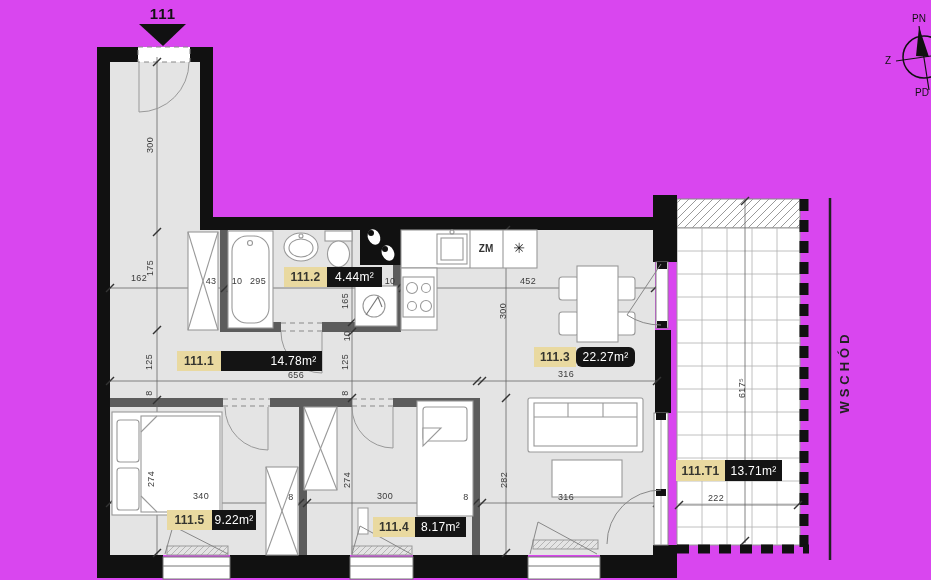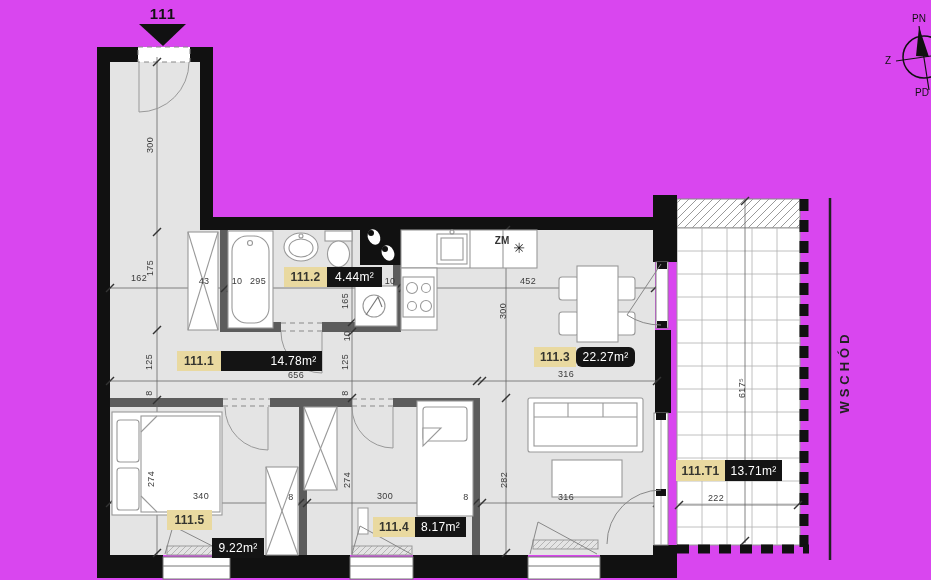--- a/index.html
+++ b/index.html
@@ -312,41 +312,41 @@
 <div class="chip chip-id" style="left:284px;top:267px;width:43px;height:20px;">111.2</div>
 <div class="chip chip-area" style="left:327px;top:267px;width:55px;height:20px;">4.44m²</div>
 
 <div class="chip chip-id" style="left:177px;top:351px;width:44px;height:20px;">111.1</div>
 <div class="chip chip-area" style="left:221px;top:351px;width:57px;height:20px;padding-left:44px;">14.78m²</div>
 
 <div class="chip chip-id" style="left:534px;top:347px;width:42px;height:20px;">111.3</div>
 <div class="chip chip-area" style="left:576px;top:347px;width:59px;height:20px;border-radius:6px;">22.27m²</div>
 
 <div class="chip chip-id" style="left:167px;top:510px;width:45px;height:20px;">111.5</div>
-<div class="chip chip-area" style="left:212px;top:538px;width:52px;height:20px;text-align:center;">9.22m²</div>
+<div class="chip chip-area" style="left:212px;top:510px;width:44px;height:20px;text-align:center;">9.22m²</div>
 
 <div class="chip chip-id" style="left:373px;top:517px;width:42px;height:20px;">111.4</div>
 <div class="chip chip-area" style="left:415px;top:517px;width:51px;height:20px;">8.17m²</div>
 
 <div class="chip chip-id" style="left:676px;top:460px;width:49px;height:21px;">111.T1</div>
 <div class="chip chip-area" style="left:725px;top:460px;width:57px;height:21px;">13.71m²</div>
 
-<span class="txt kt" style="left:486px;top:240px;margin-left:16px;">ZM</span>
+<span class="txt kt" style="left:486px;top:248px;">ZM</span>
 <span class="txt ast" style="left:519px;top:248px;">✳</span>
 
 <span class="txt compass-lbl" style="left:919px;top:18px;">PN</span>
 <span class="txt compass-lbl" style="left:888px;top:60px;">Z</span>
 <span class="txt compass-lbl" style="left:922px;top:92px;">PD</span>
 
 <span class="txt east" style="left:844px;top:372px;">WSCHÓD</span>
 
 <span class="txt dim v" style="left:150px;top:145px;">300</span>
 <span class="txt dim v" style="left:150px;top:268px;">175</span>
 <span class="txt dim" style="left:139px;top:278px;">162</span>
-<span class="txt dim" style="left:204px;top:281px;text-align:right;">43</span>
+<span class="txt dim" style="left:211px;top:281px;text-align:right;">43</span>
 <span class="txt dim" style="left:237px;top:281px;">10</span>
 <span class="txt dim" style="left:258px;top:281px;">295</span>
 <span class="txt dim" style="left:390px;top:281px;">10</span>
 <span class="txt dim" style="left:528px;top:281px;">452</span>
 <span class="txt dim v" style="left:345px;top:301px;">165</span>
 <span class="txt dim v" style="left:347px;top:336px;">10</span>
 <span class="txt dim v" style="left:149px;top:362px;">125</span>
 <span class="txt dim v" style="left:345px;top:362px;">125</span>
 <span class="txt dim" style="left:296px;top:375px;">656</span>
 <span class="txt dim" style="left:566px;top:374px;">316</span>

